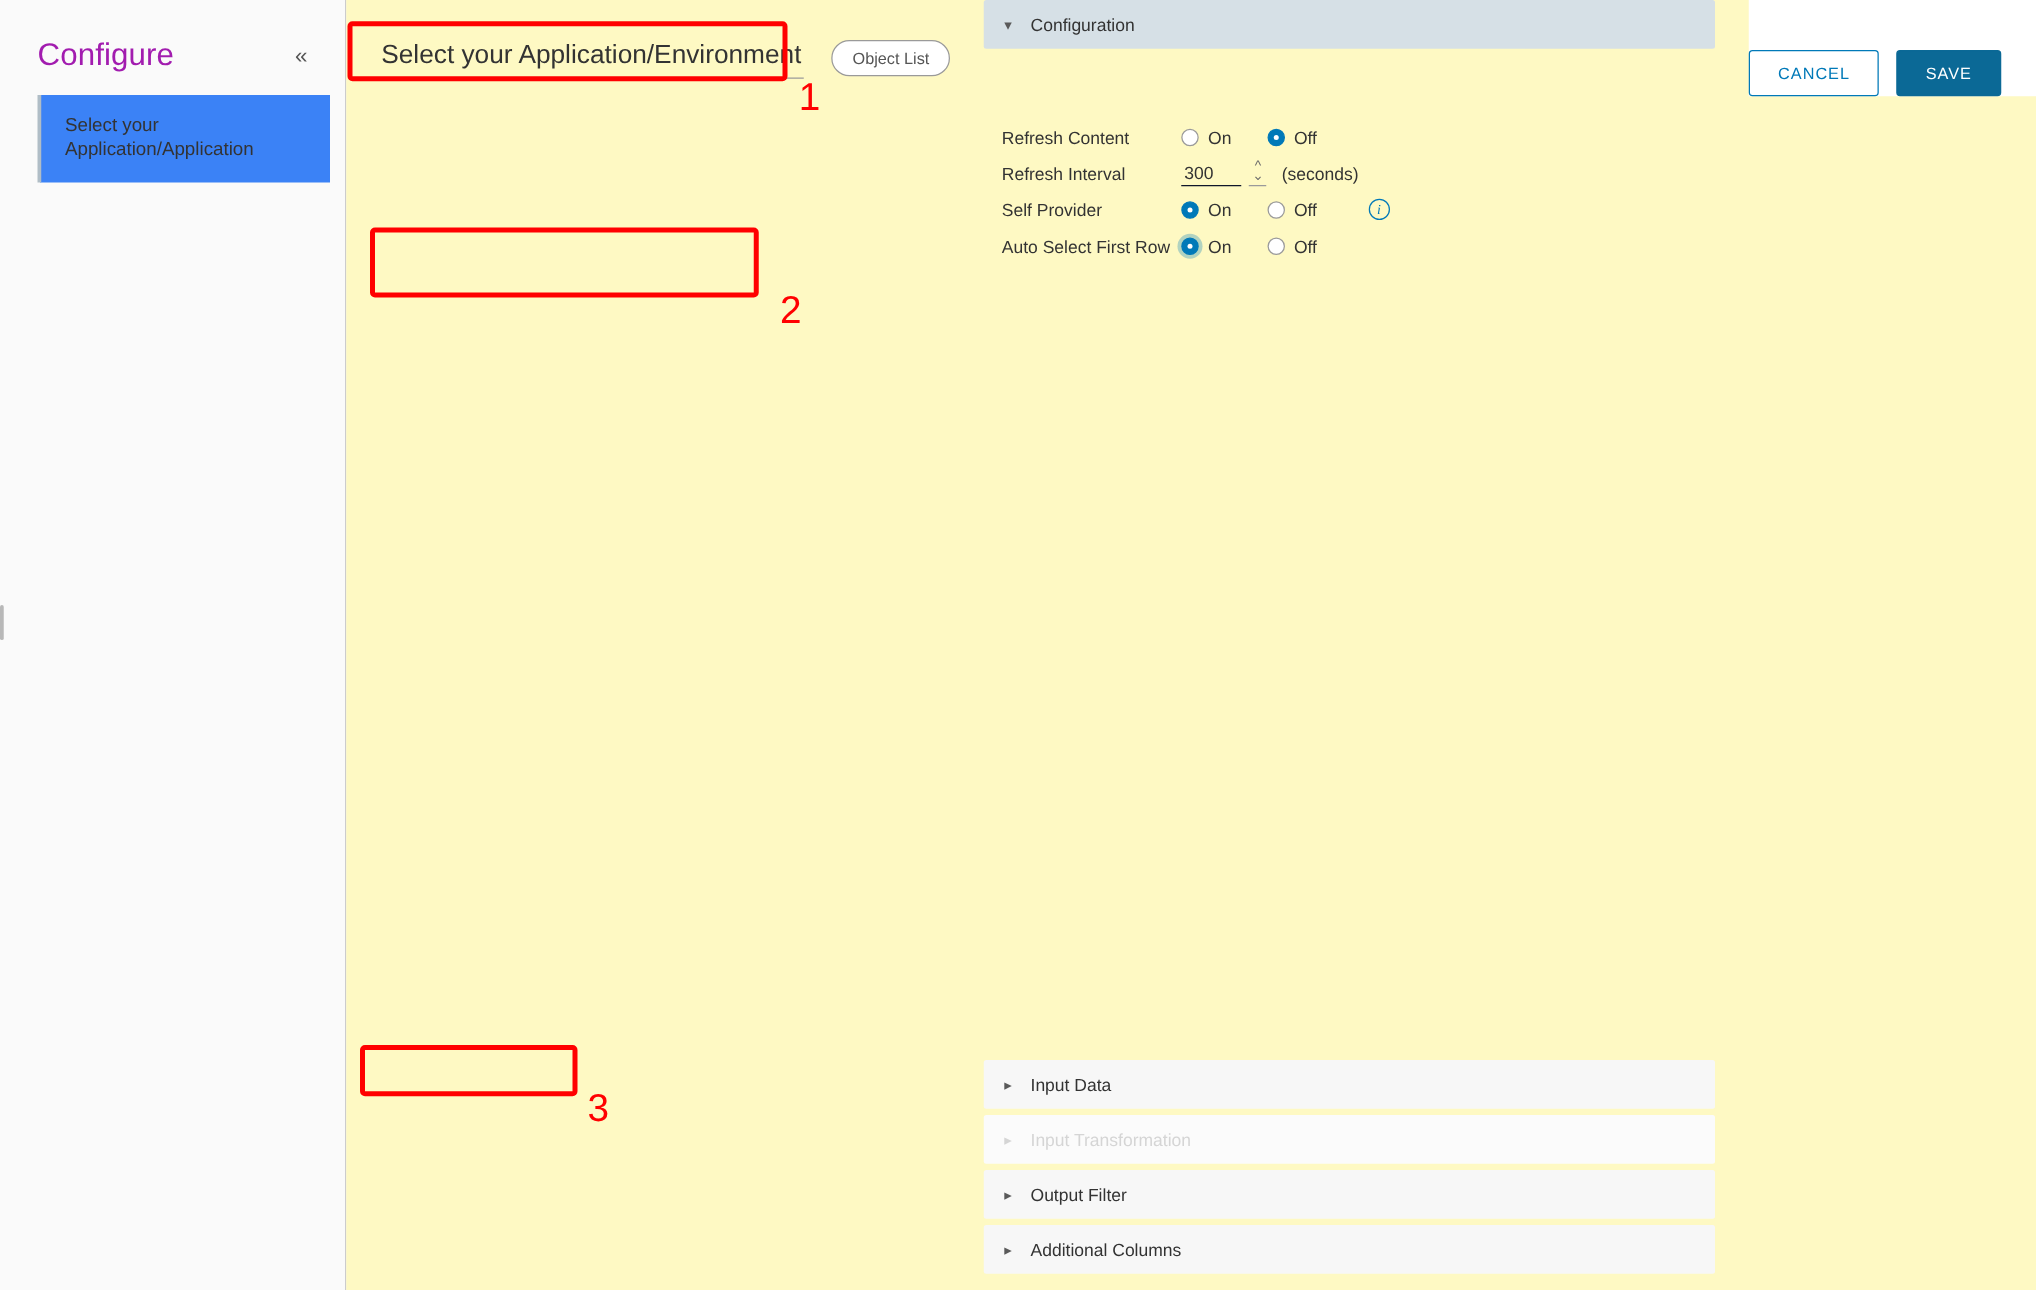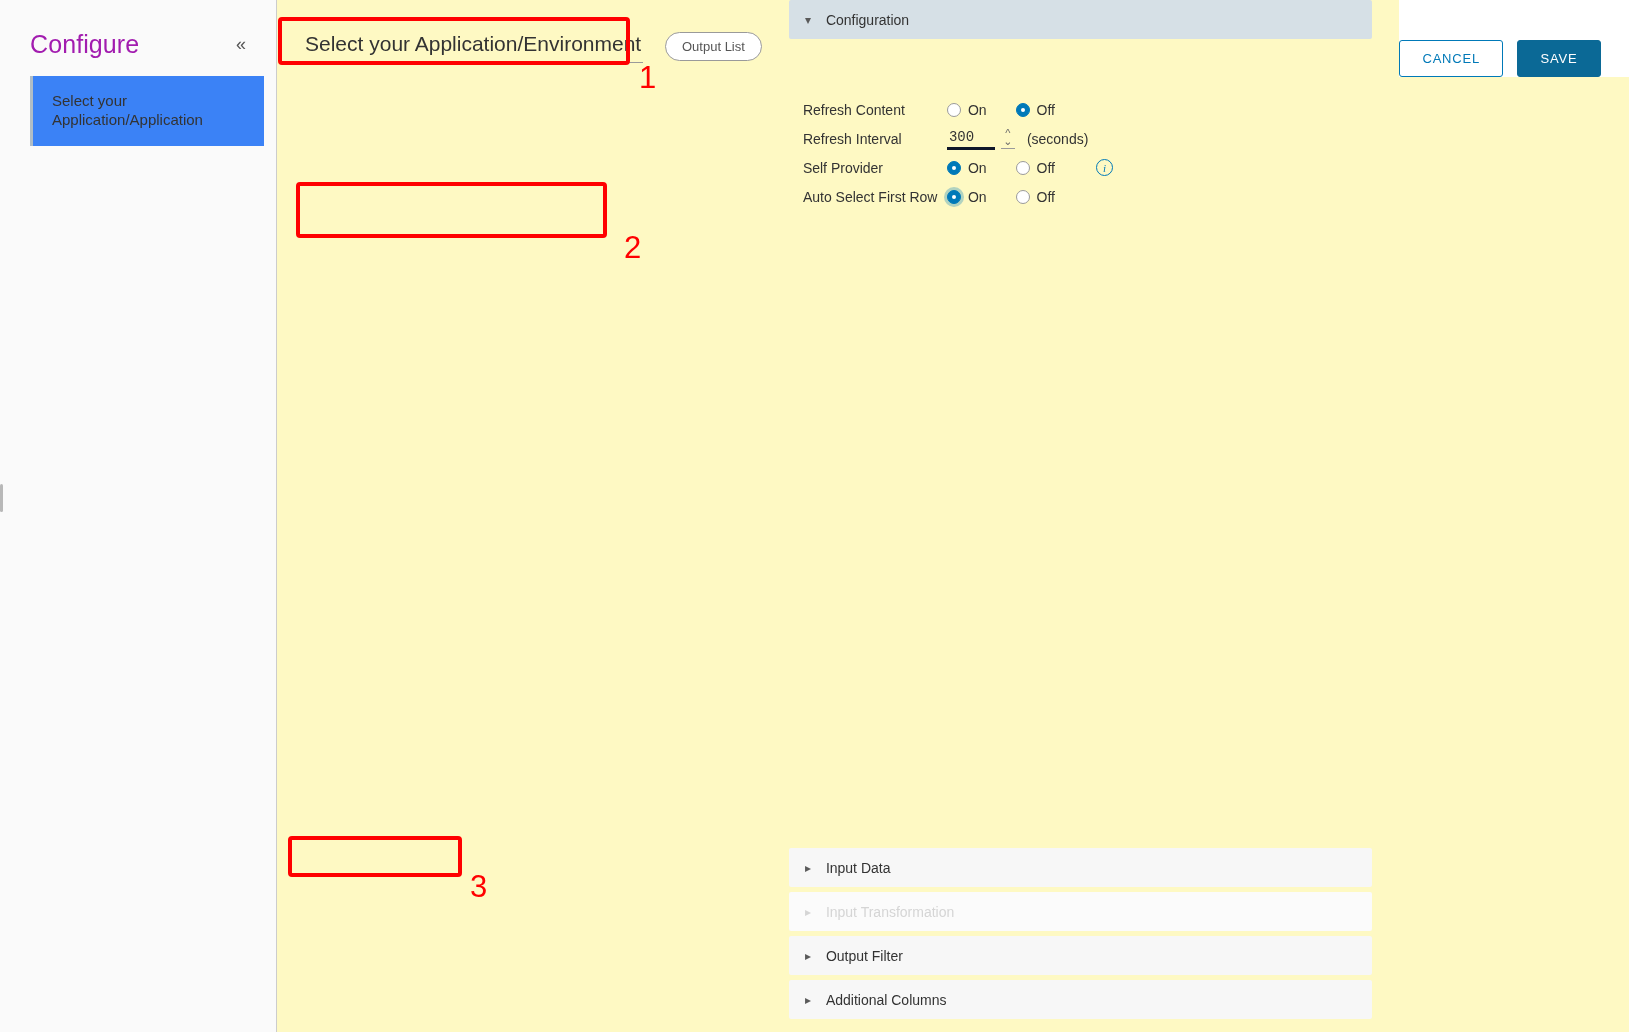--- a/index.html
+++ b/index.html
@@ -216,23 +216,23 @@
     background: #ffffff;
   }
   .radio.focused {
     box-shadow: 0 0 0 3px rgba(0,121,184,0.30);
   }
   .radio-label { font-size: 14px; color: #333333; }
 
   .num-input {
     width: 48px;
     border: none;
-    border-bottom: 3px solid #0f172a;
+    border-bottom: 1px solid #0f172a;
     font-size: 14px;
-    font-family: Liberation Mono, monospace;
+    font-family: Liberation Sans, sans-serif;
     color: #333333;
     background: transparent;
     outline: none;
     padding: 1px 2px 2px 2px;
   }
   .stepper {
     display: inline-flex;
     flex-direction: column;
     justify-content: center;
     align-items: center;
@@ -345,21 +345,21 @@
       </div>
     </div>
 
     <div class="edge-handle"></div>
   </div>
 
   <div id="main">
 
     <div class="main-header">
       <input class="title-input" type="text" value="Select your Application/Environment" style="">
-      <div class="object-list-btn">Output List</div>
+      <div class="object-list-btn">Object List</div>
     </div>
 
     <div class="content">
 
       <div class="section-bar expanded">
         <span class="chev">▾</span>
         <span>Configuration</span>
       </div>
 
       <div class="form-body">

